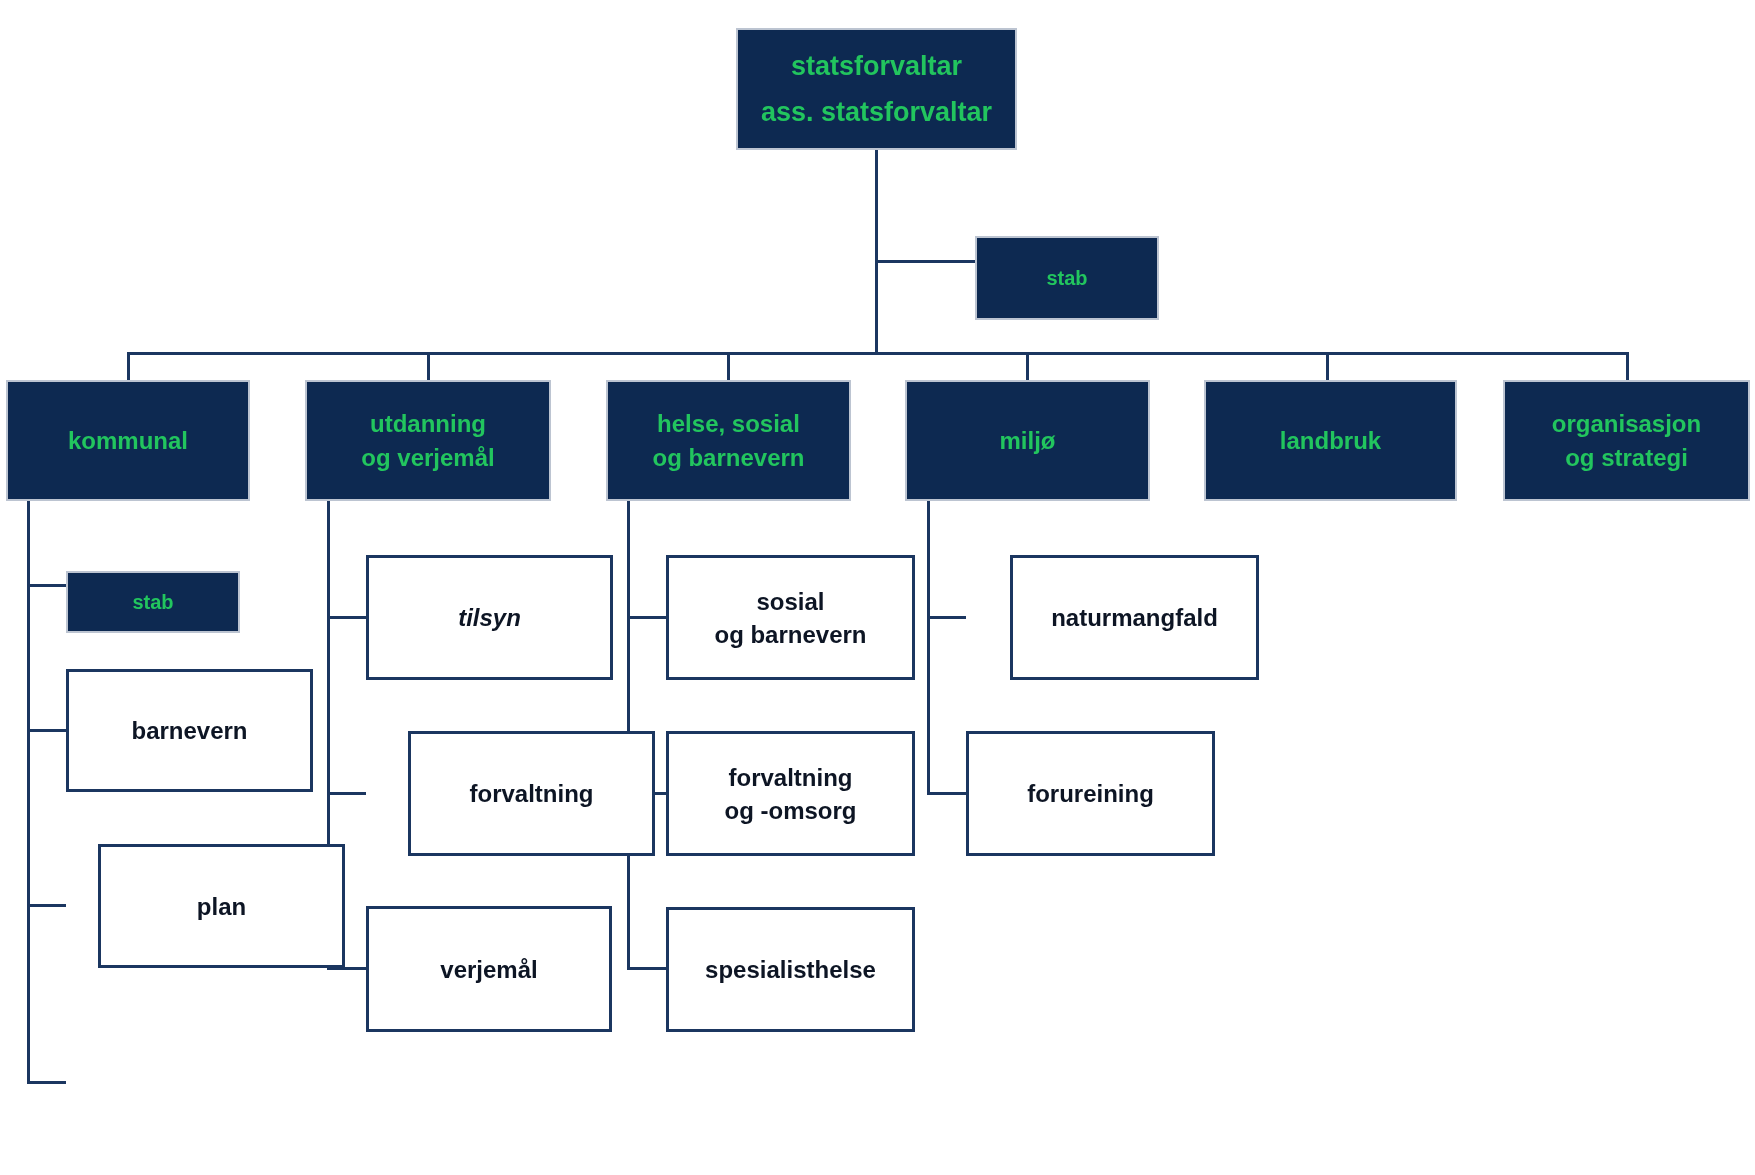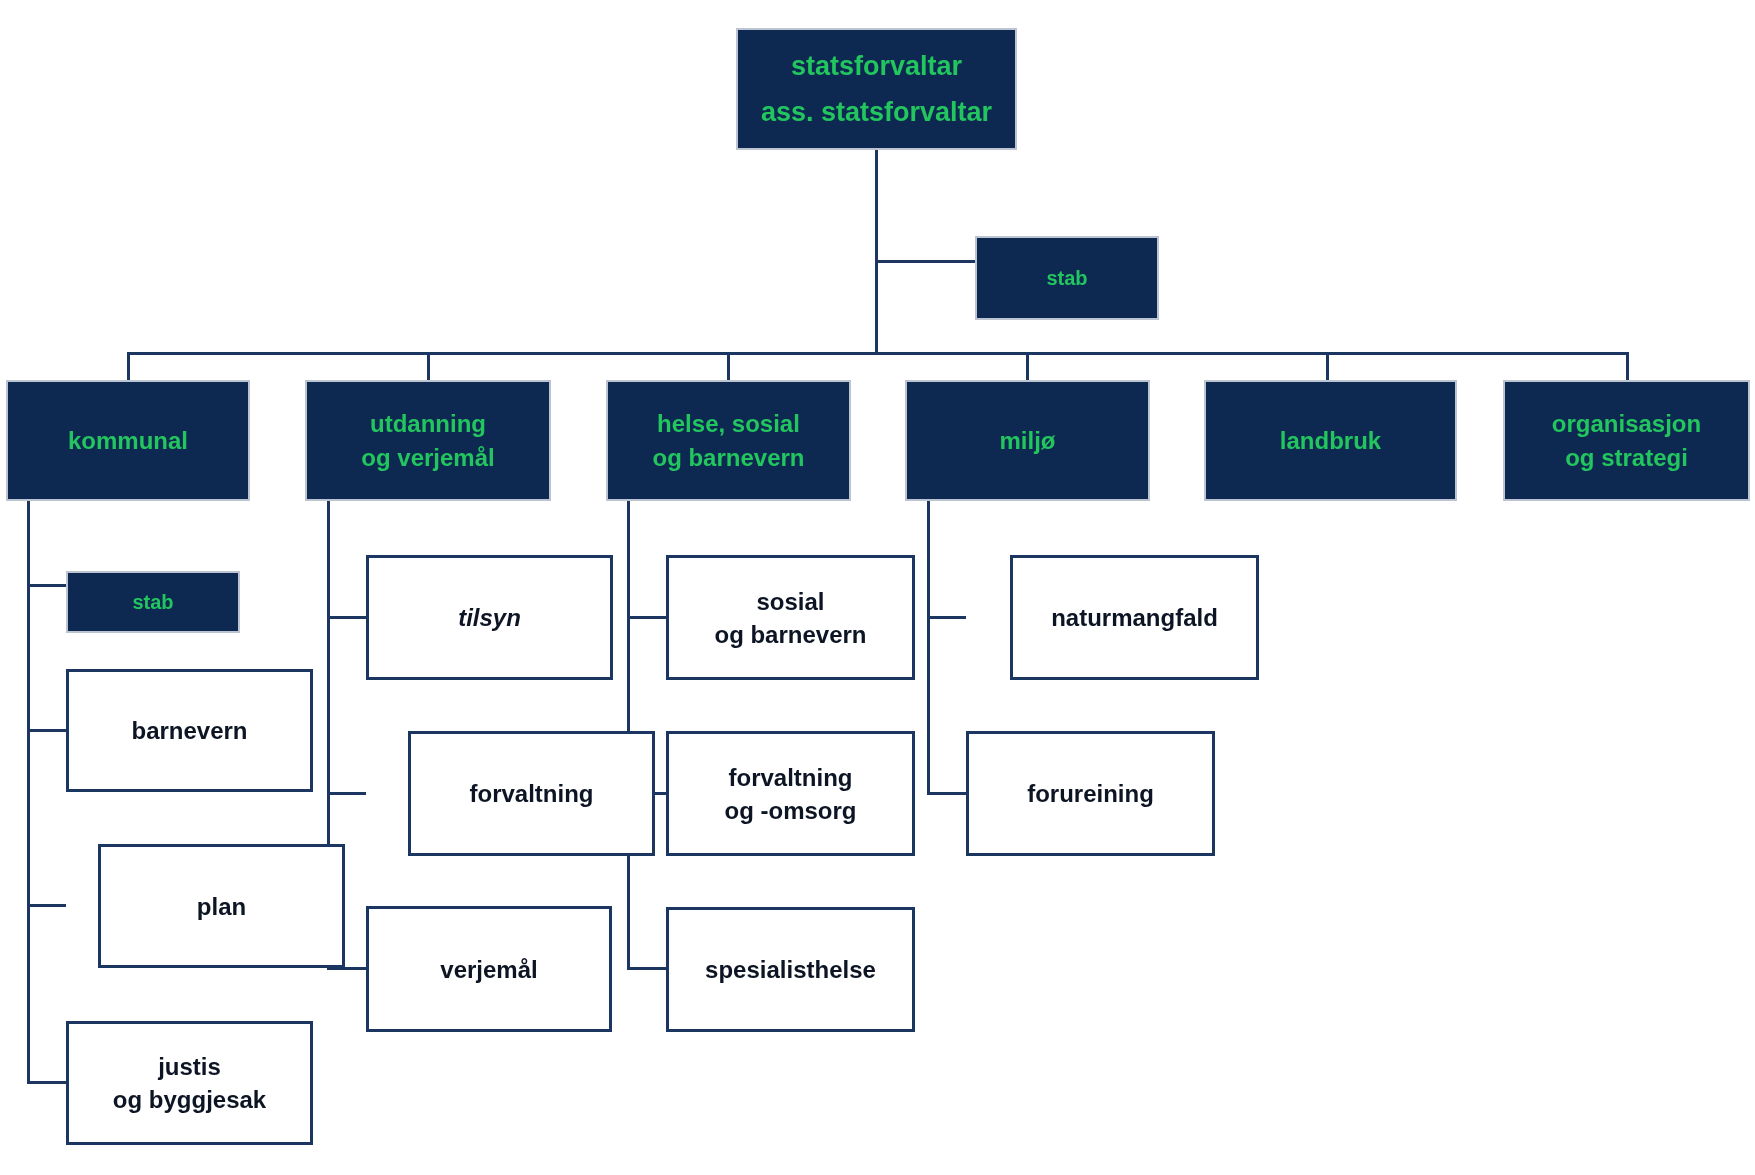--- a/index.html
+++ b/index.html
@@ -90,22 +90,20 @@
   <div class="node dark dept" style="left:606px;top:380px;width:245px;height:121px;">helse, sosial
 og barnevern</div>
   <div class="node dark dept" style="left:905px;top:380px;width:245px;height:121px;">miljø</div>
   <div class="node dark dept" style="left:1204px;top:380px;width:253px;height:121px;">landbruk</div>
   <div class="node dark dept" style="left:1503px;top:380px;width:247px;height:121px;">organisasjon
 og strategi</div>
 
   <div class="node dark small" style="left:66px;top:555px;width:174px;height:62px;">stab</div>
   <div class="node light child" style="left:66px;top:669px;width:247px;height:123px;">barnevern</div>
   <div class="node light child" style="left:66px;top:844px;width:247px;height:124px;margin-left:32px;">plan</div>
-  <div class="node light child" style="left:66px;top:1021px;width:247px;height:124px;">justis
-og byggjesak</div>
 
   <div class="node light child" style="left:366px;top:555px;width:247px;height:125px;font-style:italic;">tilsyn</div>
   <div class="node light child" style="left:366px;top:731px;width:247px;height:125px;margin-left:42px;">forvaltning</div>
   <div class="node light child" style="left:366px;top:906px;width:246px;height:126px;">verjemål</div>
 
   <div class="node light child" style="left:666px;top:555px;width:249px;height:125px;">sosial
 og barnevern</div>
   <div class="node light child" style="left:666px;top:731px;width:249px;height:125px;">forvaltning
 og -omsorg</div>
   <div class="node light child" style="left:666px;top:907px;width:249px;height:125px;">spesialisthelse</div>

